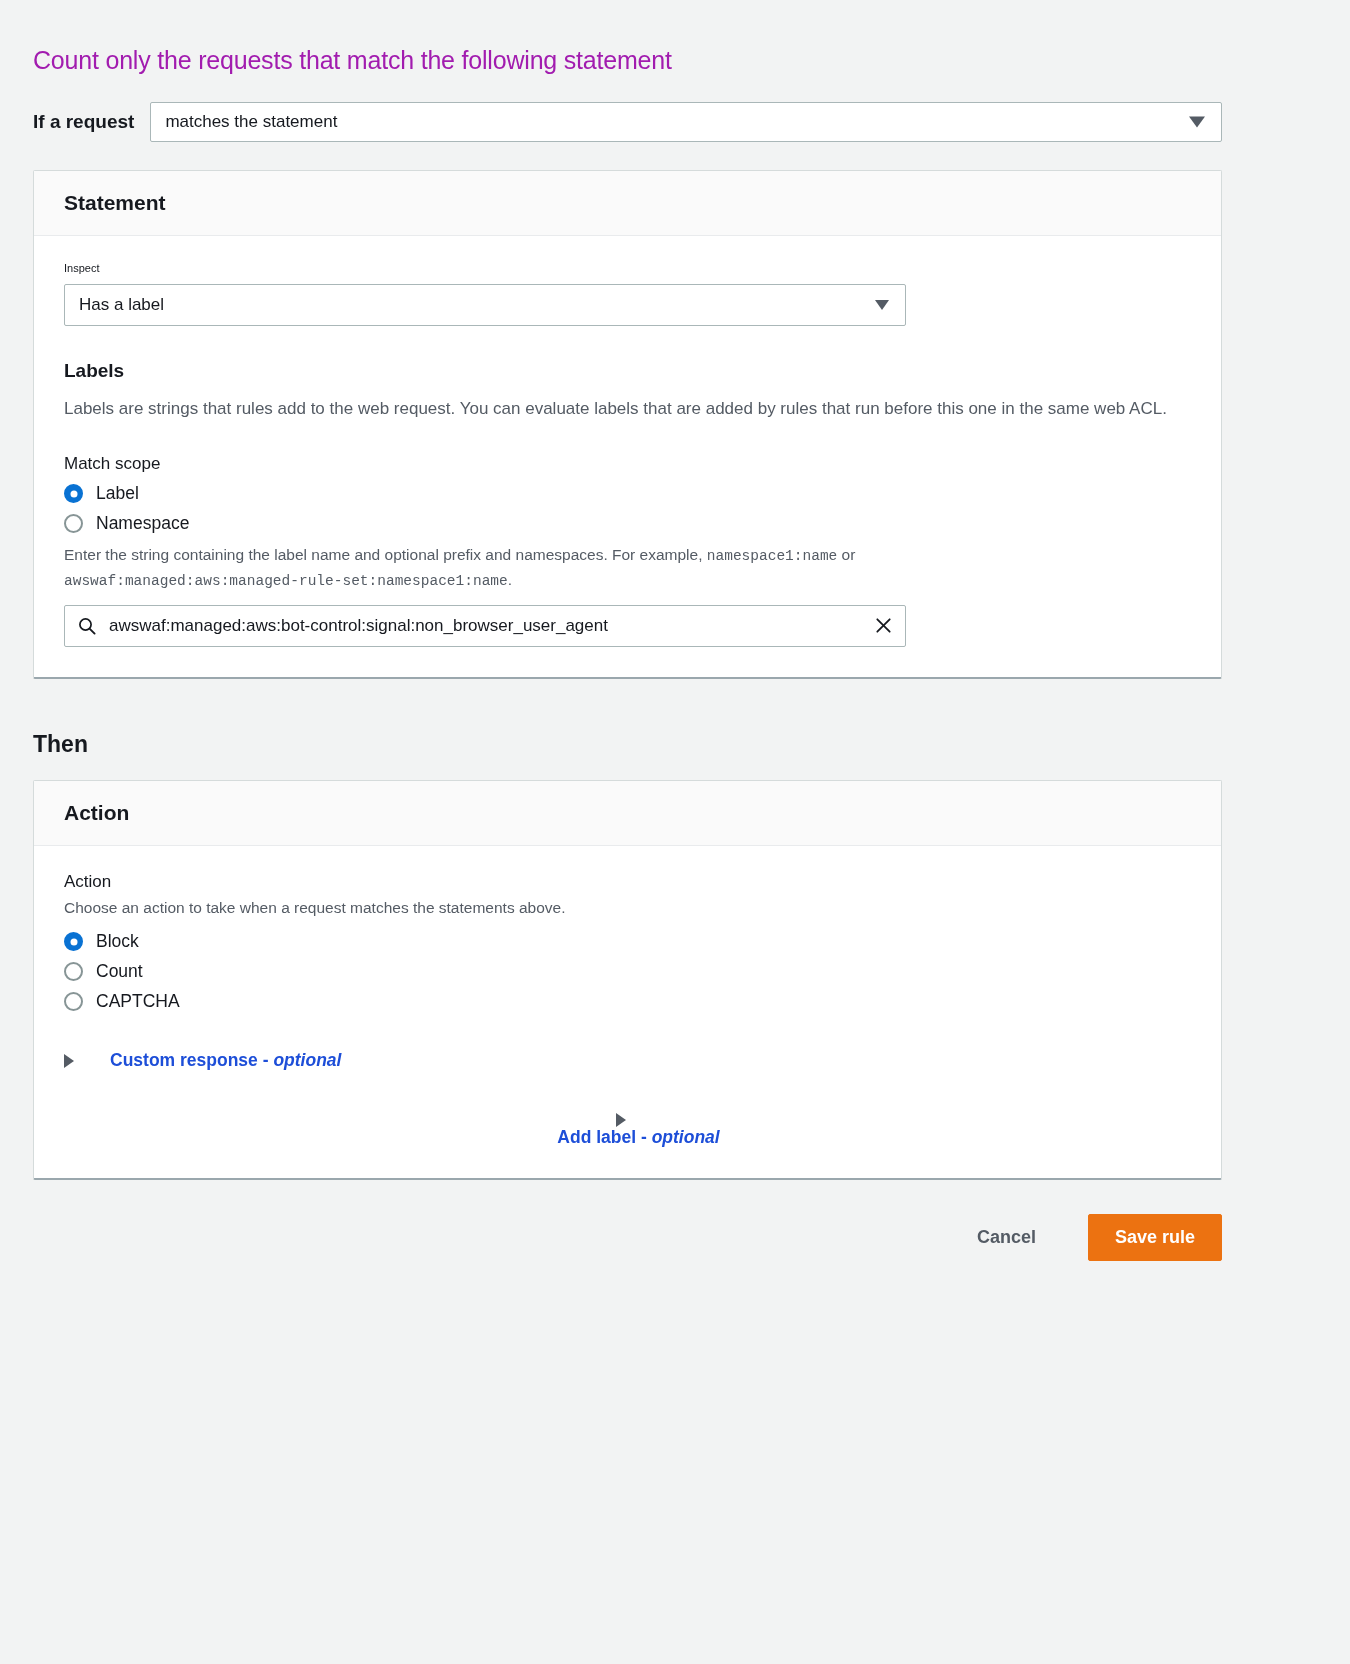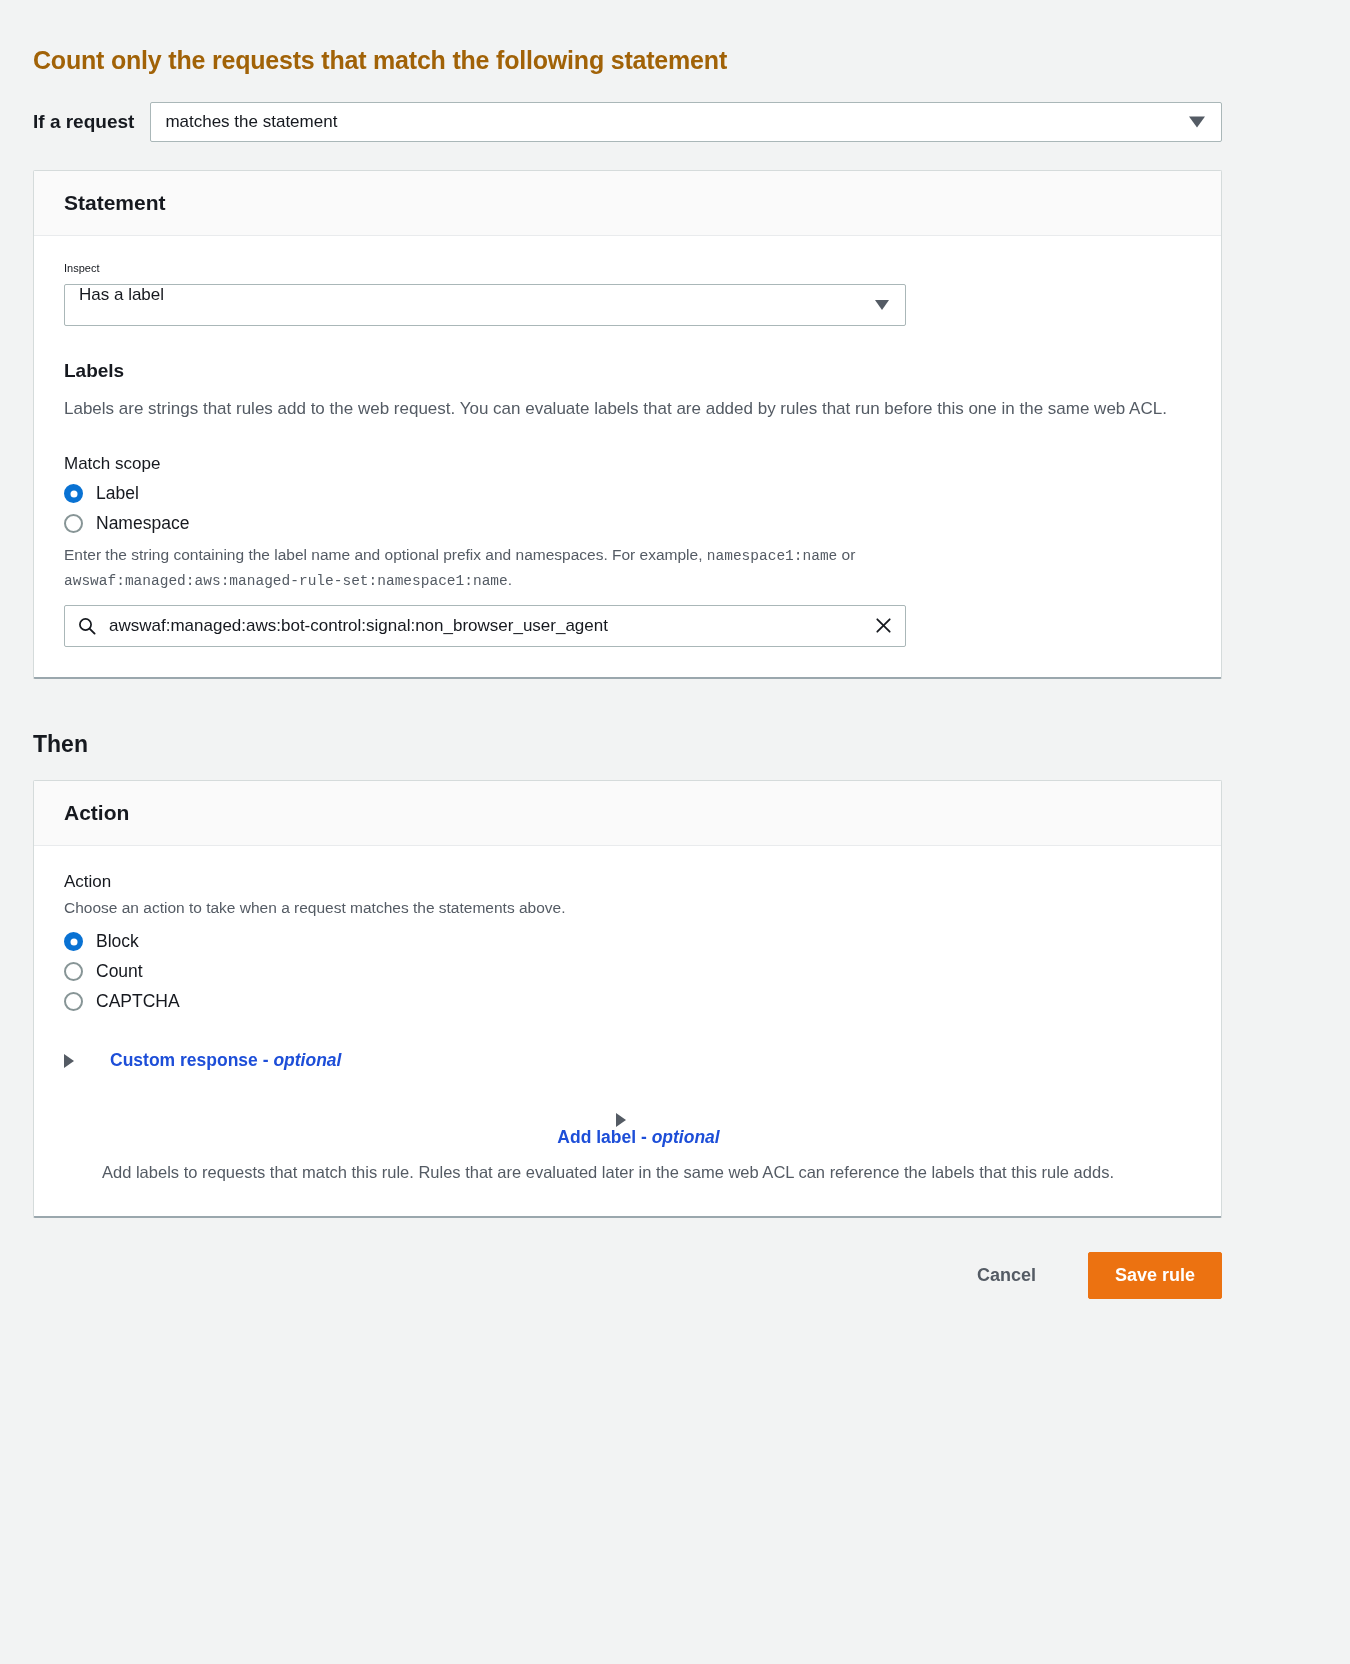--- a/index.html
+++ b/index.html
@@ -14,22 +14,22 @@
     width: 1350px;
     min-height: 1664px;
     background: #f2f3f3;
     position: relative;
     padding: 0;
   }
 
   
   .top-heading {
     font-size: 25px;
-    font-weight: bold;
-    color: #a16207;
+    font-weight: normal;
+    color: #a21caf;
     letter-spacing: -0.2px;
     padding: 28px 0 0 33px;
     line-height: 1.25;
   }
 
   
   .ifrequest-row {
     display: flex;
     align-items: center;
     margin: 26px 0 0 33px;
@@ -97,21 +97,21 @@
     margin-bottom: 10px;
   }
   .inspect-select {
     width: 842px;
     max-width: 100%;
     height: 42px;
     background: #ffffff;
     border: 1px solid #aab7b8;
     border-radius: 2px;
     display: flex;
-    align-items: flex-start;
+    align-items: center;
     padding: 0 14px;
     font-size: 17px;
     color: #16191f;
     position: relative;
     cursor: pointer;
   }
   .inspect-select .caret {
     position: absolute;
     right: 16px;
     top: 50%;
@@ -375,21 +375,20 @@
 
       <div class="expando" style="margin-top:38px;">
         <span class="tri"></span>
         <span class="expando-text"><span>Custom response</span> - <em>optional</em></span>
       </div>
 
       <div class="expando" style="margin-top:42px;flex-direction:column;">
         <span class="tri"></span>
         <span class="expando-text"><span>Add label</span> - <em>optional</em></span>
       </div>
-      <p class="expando-desc">Add labels to requests that match this rule. Rules that are evaluated later in the same web ACL can reference the labels that this rule adds.</p>
 
     </div>
   </div>
 
   <div class="footer">
     <button class="btn-cancel">Cancel</button>
     <button class="btn-save">Save rule</button>
   </div>
 
 </div>

